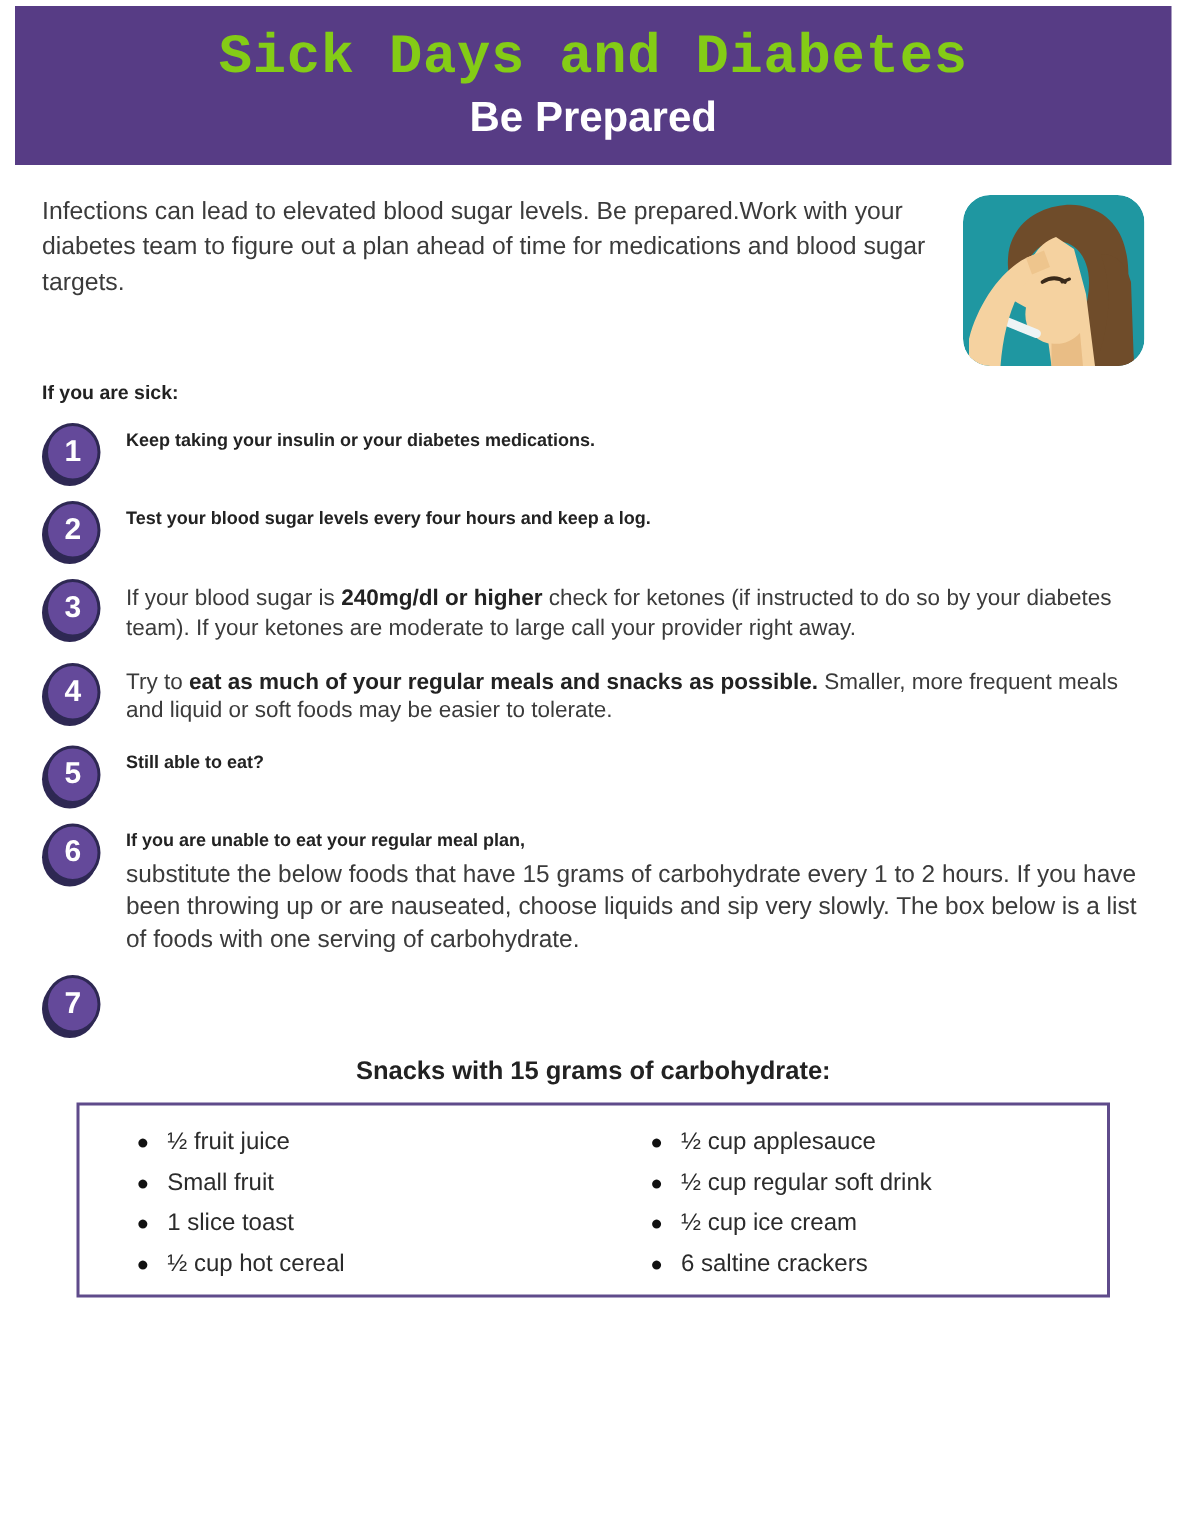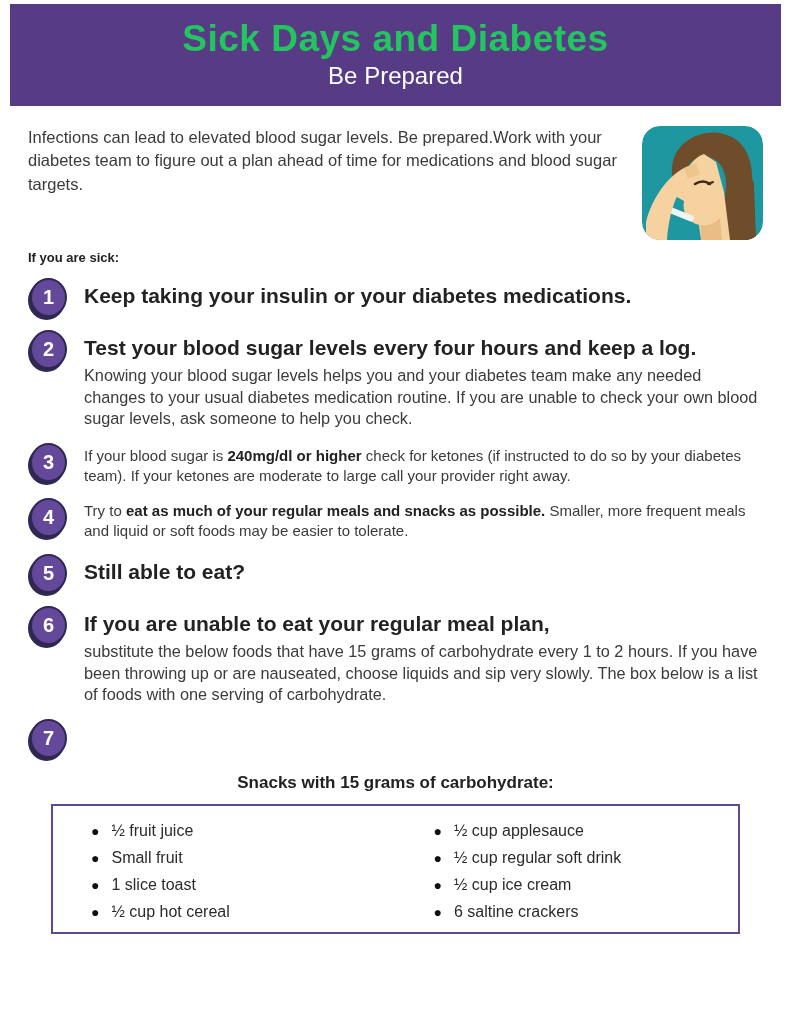--- a/index.html
+++ b/index.html
@@ -12,24 +12,24 @@
   .page { width: 791px; height: 1024px; position: relative; }
 
   
   .header {
     margin: 4px 10px 0 10px;
     background: #573c85;
     text-align: center;
     padding: 14px 0 16px 0;
   }
   .header .title {
-    color: #22c55e; font-size: 37px; font-weight: 700; letter-spacing: 0.5px;
+    color: #84cc16; font-size: 37px; font-weight: 700; letter-spacing: 0.5px; font-family: Liberation Mono, monospace;
   }
   .header .subtitle {
-    color: #ffffff; font-size: 24px; font-weight: 400; margin-top: 2px;
+    color: #ffffff; font-size: 28px; font-weight: 700; margin-top: 2px;
   }
 
   
   .intro-row {
     display: flex; margin: 20px 28px 0 28px;  justify-content: flex-end;
   }
   .intro-text {
     flex: 1; font-size: 16.5px; line-height: 1.42; color: #3b3b3b;
   }
   .illustration {
@@ -48,21 +48,21 @@
   .step { display: flex; align-items: flex-start; margin-top: 13px; }
   .badge {
     width: 37px; height: 39px; border-radius: 50%;
     background: #64499a; border: 2px solid #2e2853;
     box-shadow: -2px 3px 0 0 #2e2853;
     color: #ffffff; font-size: 20px; font-weight: 700;
     display: flex; align-items: center; justify-content: center;
     flex: 0 0 37px; margin-right: 17px; margin-left: 2px;
   }
   .step-content { flex: 1; padding-top: 0px; }
-  .step-heading { font-size: 21px; font-weight: 700; color: #222; line-height: 1.3; padding-top: 4px; }
+  .step-heading { font-size: 12px; font-weight: 700; color: #222; line-height: 1.3; padding-top: 4px; }
   .step-body { font-size: 16.3px; line-height: 1.32; color: #3b3b3b; margin-top: 4px; }
   .step-inline { font-size: 15px; line-height: 1.32; color: #3b3b3b; padding-top: 3px; }
   .step-inline strong, .step-body strong { color: #222; }
 
   
   .snacks-heading {
     text-align: center; font-size: 17px; font-weight: 700; color: #222;
     margin-top: 15px;
   }
   .snacks-box {
@@ -135,21 +135,20 @@
       <div class="badge">1</div>
       <div class="step-content">
         <p class="step-heading">Keep taking your insulin or your diabetes medications.</p>
       </div>
     </div>
 
     <div class="step">
       <div class="badge">2</div>
       <div class="step-content">
         <p class="step-heading">Test your blood sugar levels every four hours and keep a log.</p>
-        <p class="step-body">Knowing your blood sugar levels helps you and your diabetes team make any needed changes to your usual diabetes medication routine. If you are unable to check your own blood sugar levels, ask someone to help you check.</p>
       </div>
     </div>
 
     <div class="step">
       <div class="badge">3</div>
       <div class="step-content">
         <p class="step-inline"><span>If your blood sugar is </span><strong>240mg/dl or higher</strong><span> check for ketones (if instructed to do so by your diabetes team). If your ketones are moderate to large call your provider right away.</span></p>
       </div>
     </div>
 

